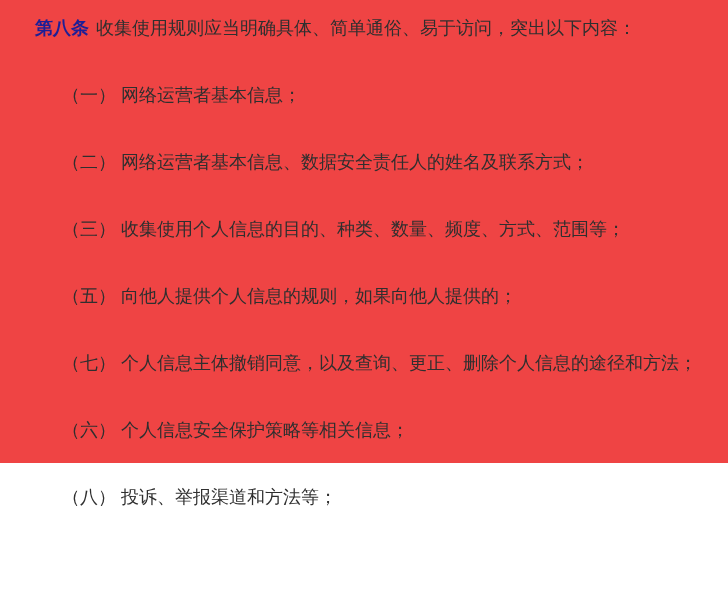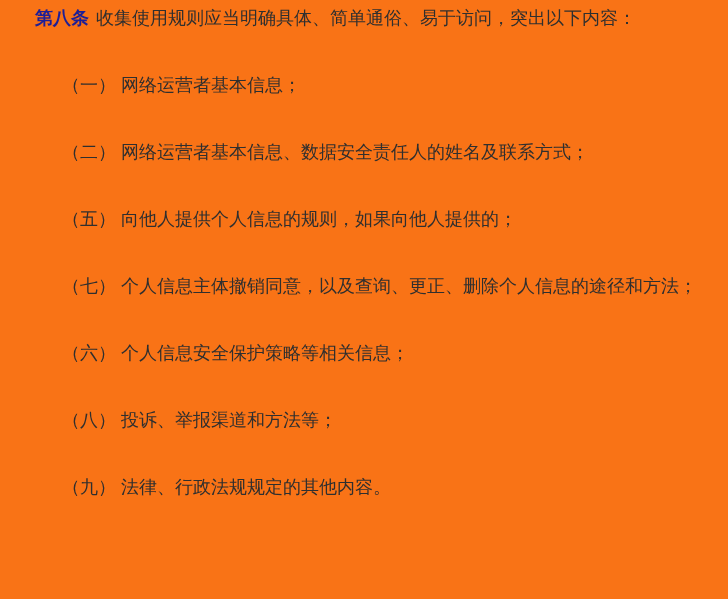--- a/index.html
+++ b/index.html
@@ -9,23 +9,23 @@
   body {
     width: 728px;
     height: 599px;
     background: #ffffff;
     overflow: hidden;
     font-family: "Liberation Serif", "DejaVu Serif", serif;
   }
   .page {
     box-sizing: border-box;
     width: 728px;
-    height: 599px;
-    padding-top: 6px;
-    background: #f97316;
+    height: 463px;
+    padding-top: 16px;
+    background: #ef4444;
   }
   p {
     margin: 0 0 36px 0;
     font-size: 18px;
     line-height: 24px;
     color: #2f2f2f;
     white-space: nowrap;
   }
   p.intro {
     padding-left: 35px;
@@ -53,35 +53,35 @@
   </p>
 
   <p class="item">
     <span class="item-num">（一）</span><span class="item-text">网络运营者基本信息；</span>
   </p>
 
   <p class="item">
     <span class="item-num">（二）</span><span class="item-text">网络运营者基本信息、数据安全责任人的姓名及联系方式；</span>
   </p>
 
+  <p class="item">
+    <span class="item-num">（三）</span><span class="item-text">收集使用个人信息的目的、种类、数量、频度、方式、范围等；</span>
+  </p>
 
 
   <p class="item">
     <span class="item-num">（五）</span><span class="item-text">向他人提供个人信息的规则，如果向他人提供的；</span>
   </p>
 
   <p class="item">
     <span class="item-num">（七）</span><span class="item-text">个人信息主体撤销同意，以及查询、更正、删除个人信息的途径和方法；</span>
   </p>
 
   <p class="item">
     <span class="item-num">（六）</span><span class="item-text">个人信息安全保护策略等相关信息；</span>
   </p>
 
   <p class="item">
     <span class="item-num">（八）</span><span class="item-text">投诉、举报渠道和方法等；</span>
   </p>
 
-  <p class="item">
-    <span class="item-num">（九）</span><span class="item-text">法律、行政法规规定的其他内容。</span>
-  </p>
 
 </div>
 
 </body></html>

